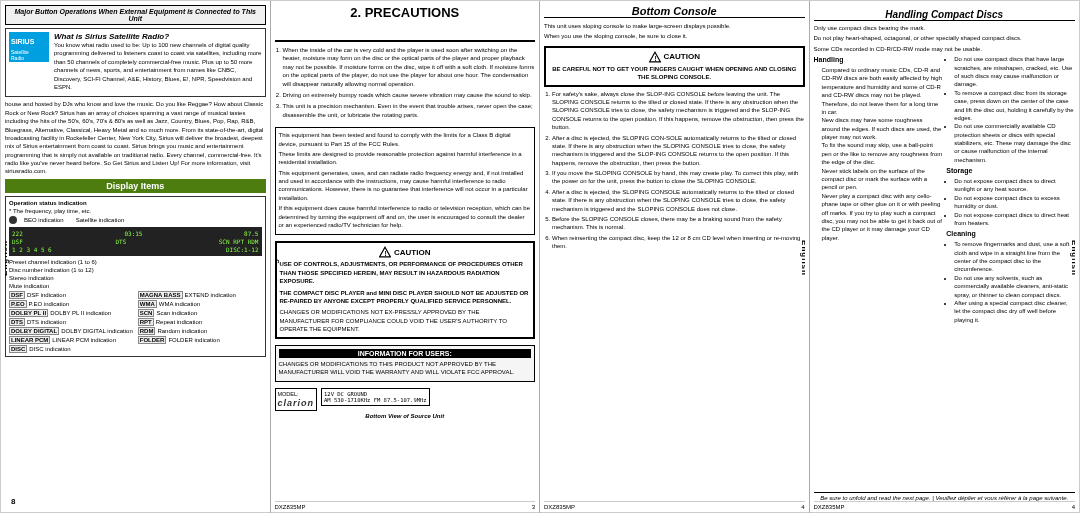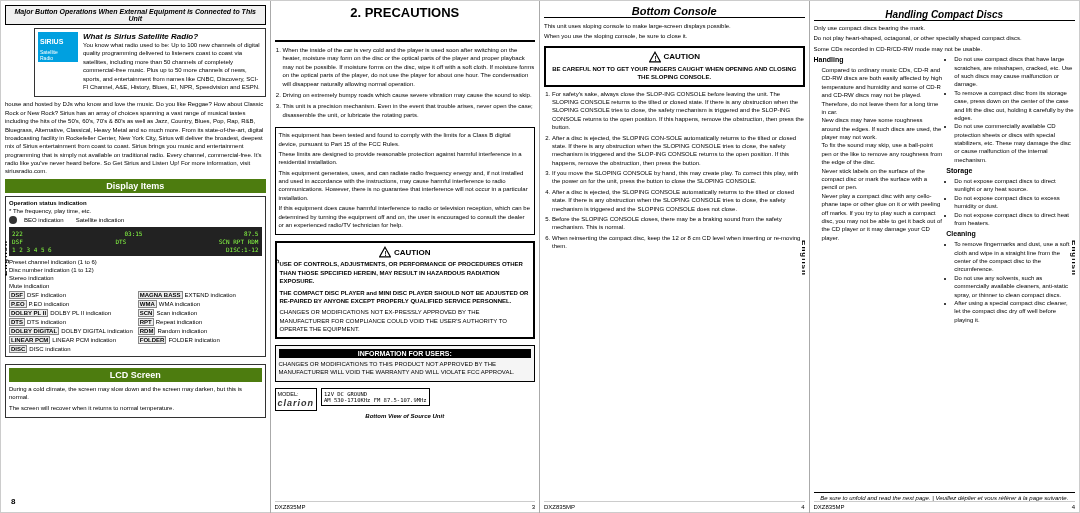--- a/index.html
+++ b/index.html
@@ -99,21 +99,20 @@
       white-space: nowrap;
     }
 
     
     .sirius-header {
       display: flex;
       align-items: flex-start;
       margin-bottom: 3px;
       border: 1px solid #333;
       padding: 3px;
-      margin-left: 29px;
     }
 
     .sirius-logo {
       width: 40px;
       height: 30px;
       margin-right: 5px;
       flex-shrink: 0;
     }
 
     .sirius-header-text {
@@ -491,25 +490,20 @@
             <span class="ind-label">FOLDER</span>
             <span>FOLDER indication</span>
           </div>
           <div style="grid-column:span 2;" class="indicator-item">
             <span class="ind-label">DISC</span>
             <span>DISC indication</span>
           </div>
         </div>
       </div>
 
-      <div class="lcd-section">
-        <div class="section-title">LCD Screen</div>
-        <p>During a cold climate, the screen may slow down and the screen may darken, but this is normal.</p>
-        <p>The screen will recover when it returns to normal temperature.</p>
-      </div>
 
       <div class="page-number page-num-left">8</div>
     </div>
   </div>
 
   <div class="page-mid-left">
     <div class="page-wrapper">
       <span class="english-tab">English</span>
 
       <div class="precautions-header">2. PRECAUTIONS</div>

